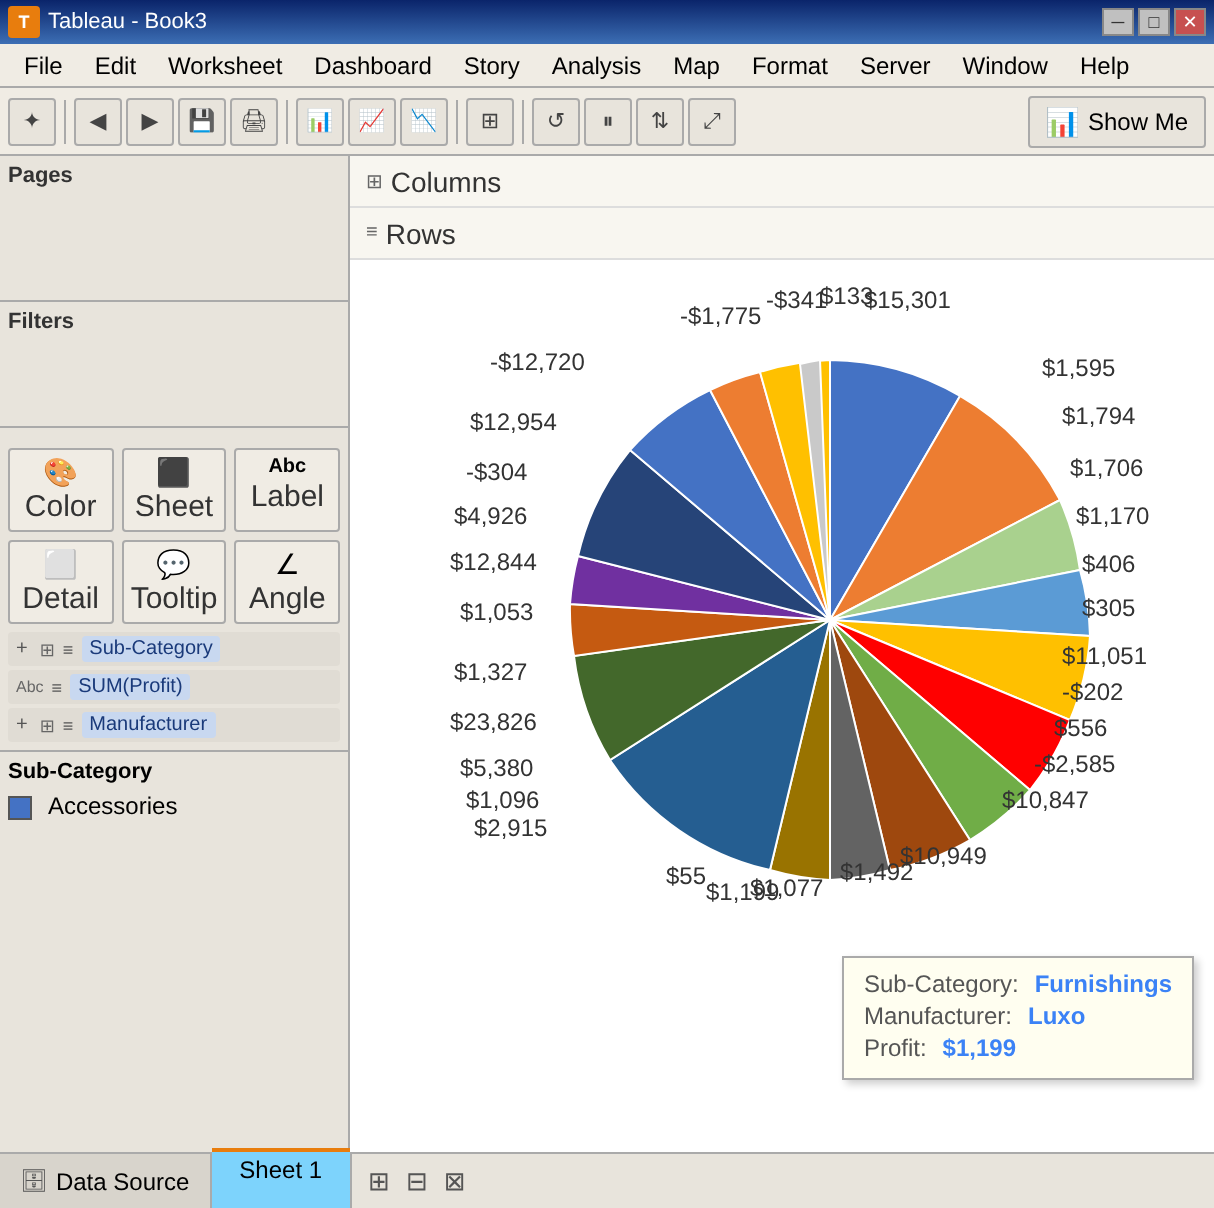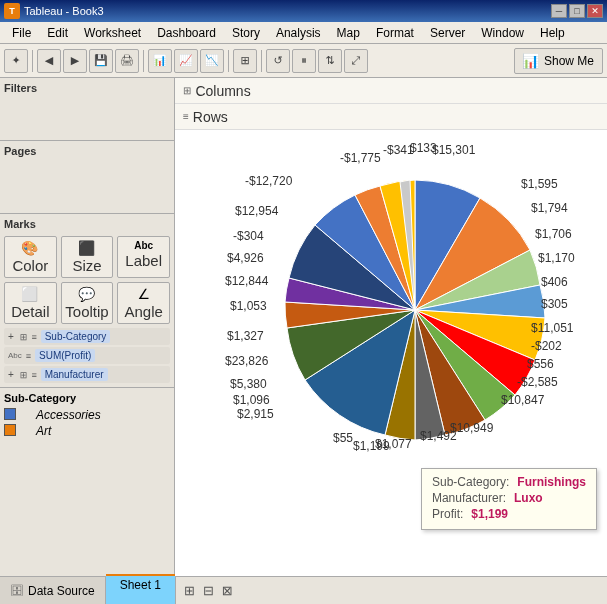--- a/index.html
+++ b/index.html
@@ -123,21 +123,21 @@
     .marks-row-label {
       font-size: 10px; color: #1a3a7a; background: #c8d8f0;
       padding: 1px 4px; border-radius: 2px;
     }
     .marks-row-plus { font-size: 10px; color: #555; margin-right: 2px; }
 
     
     .sub-cat-section { padding: 4px; flex: 1; overflow: hidden; }
     .sub-cat-title { font-size: 11px; font-weight: bold; margin-bottom: 4px; }
     .sub-cat-list { display: flex; flex-direction: column; gap: 2px; overflow: hidden; }
-    .sub-cat-item { display: flex; align-items: flex-start; gap: 20px; font-size: 11px; font-style: italic; }
+    .sub-cat-item { display: flex; align-items: flex-end; gap: 8px; font-size: 11px; }
     .color-swatch { width: 12px; height: 12px; border: 1px solid #555; flex-shrink: 0; }
 
     
     .canvas-area {
       flex: 1;
       display: flex;
       flex-direction: column;
       background: white;
       position: relative;
     }
@@ -150,31 +150,31 @@
     .shelf-label { font-size: 14px; color: #333; }
     .chart-area {
       flex: 1;
       position: relative;
       background: white;
     }
 
     
     .tooltip-box {
       position: absolute;
-      bottom: 46px; right: 10px;
+      bottom: 36px; right: 10px;
       background: #fffef0;
       border: 1px solid #aaa;
       padding: 6px 10px;
       font-size: 11px;
       box-shadow: 2px 2px 4px rgba(0,0,0,0.2);
       min-width: 160px;
     }
     .tooltip-row { display: flex; gap: 8px; margin-bottom: 2px; }
     .tooltip-key { color: #555; }
-    .tooltip-val { font-weight: bold; color: #be185d; }
+    .tooltip-val { font-weight: bold; color: #3b82f6; }
 
     
     .status-bar {
       height: 28px;
       background: #e8e4dc;
       border-top: 1px solid #aaa;
       display: flex;
       align-items: center;
     }
     .data-source-tab {
@@ -246,39 +246,38 @@
     <span class="show-me-icon">📊</span>
     <span>Show Me</span>
   </div>
 </div>
 
 <div class="main-area">
 
   <div class="left-panel">
 
     <div class="panel-section">
+      <div class="panel-title">Pages</div>
+      <div class="panel-content-area"></div>
+    </div>
+
+    <div class="panel-section">
       <div class="panel-title">Filters</div>
       <div class="panel-content-area" style="min-height: 40px;"></div>
     </div>
 
-    <div class="panel-section">
-      <div class="panel-title">Pages</div>
-      <div class="panel-content-area"></div>
-    </div>
-
     <div class="marks-section">
-      <div class="panel-title">Marks</div>
       <div class="marks-buttons">
         <div class="marks-btn">
           <span class="marks-btn-icon">🎨</span>
           <span class="marks-btn-label">Color</span>
         </div>
         <div class="marks-btn">
           <span class="marks-btn-icon">⬛</span>
-          <span class="marks-btn-label">Size</span>
+          <span class="marks-btn-label">Sheet</span>
         </div>
         <div class="marks-btn">
           <span class="marks-btn-icon" style="font-size:10px; font-weight:bold;">Abc</span>
           <span class="marks-btn-label">Label</span>
         </div>
         <div class="marks-btn">
           <span class="marks-btn-icon">⬜</span>
           <span class="marks-btn-label">Detail</span>
         </div>
         <div class="marks-btn">
@@ -310,24 +309,20 @@
         </div>
       </div>
     </div>
 
     <div class="sub-cat-section">
       <div class="sub-cat-title">Sub-Category</div>
       <div class="sub-cat-list">
         <div class="sub-cat-item">
           <div class="color-swatch" style="background:#4472c4;"></div>
           <span>Accessories</span>
-        </div>
-        <div class="sub-cat-item">
-          <div class="color-swatch" style="background:#e87d0d;"></div>
-          <span>Art</span>
         </div>
       </div>
     </div>
   </div>
 
   <div class="canvas-area">
     <div class="shelf-row">
       <span class="shelf-icon">⊞</span>
       <span class="shelf-label">Columns</span>
     </div>

